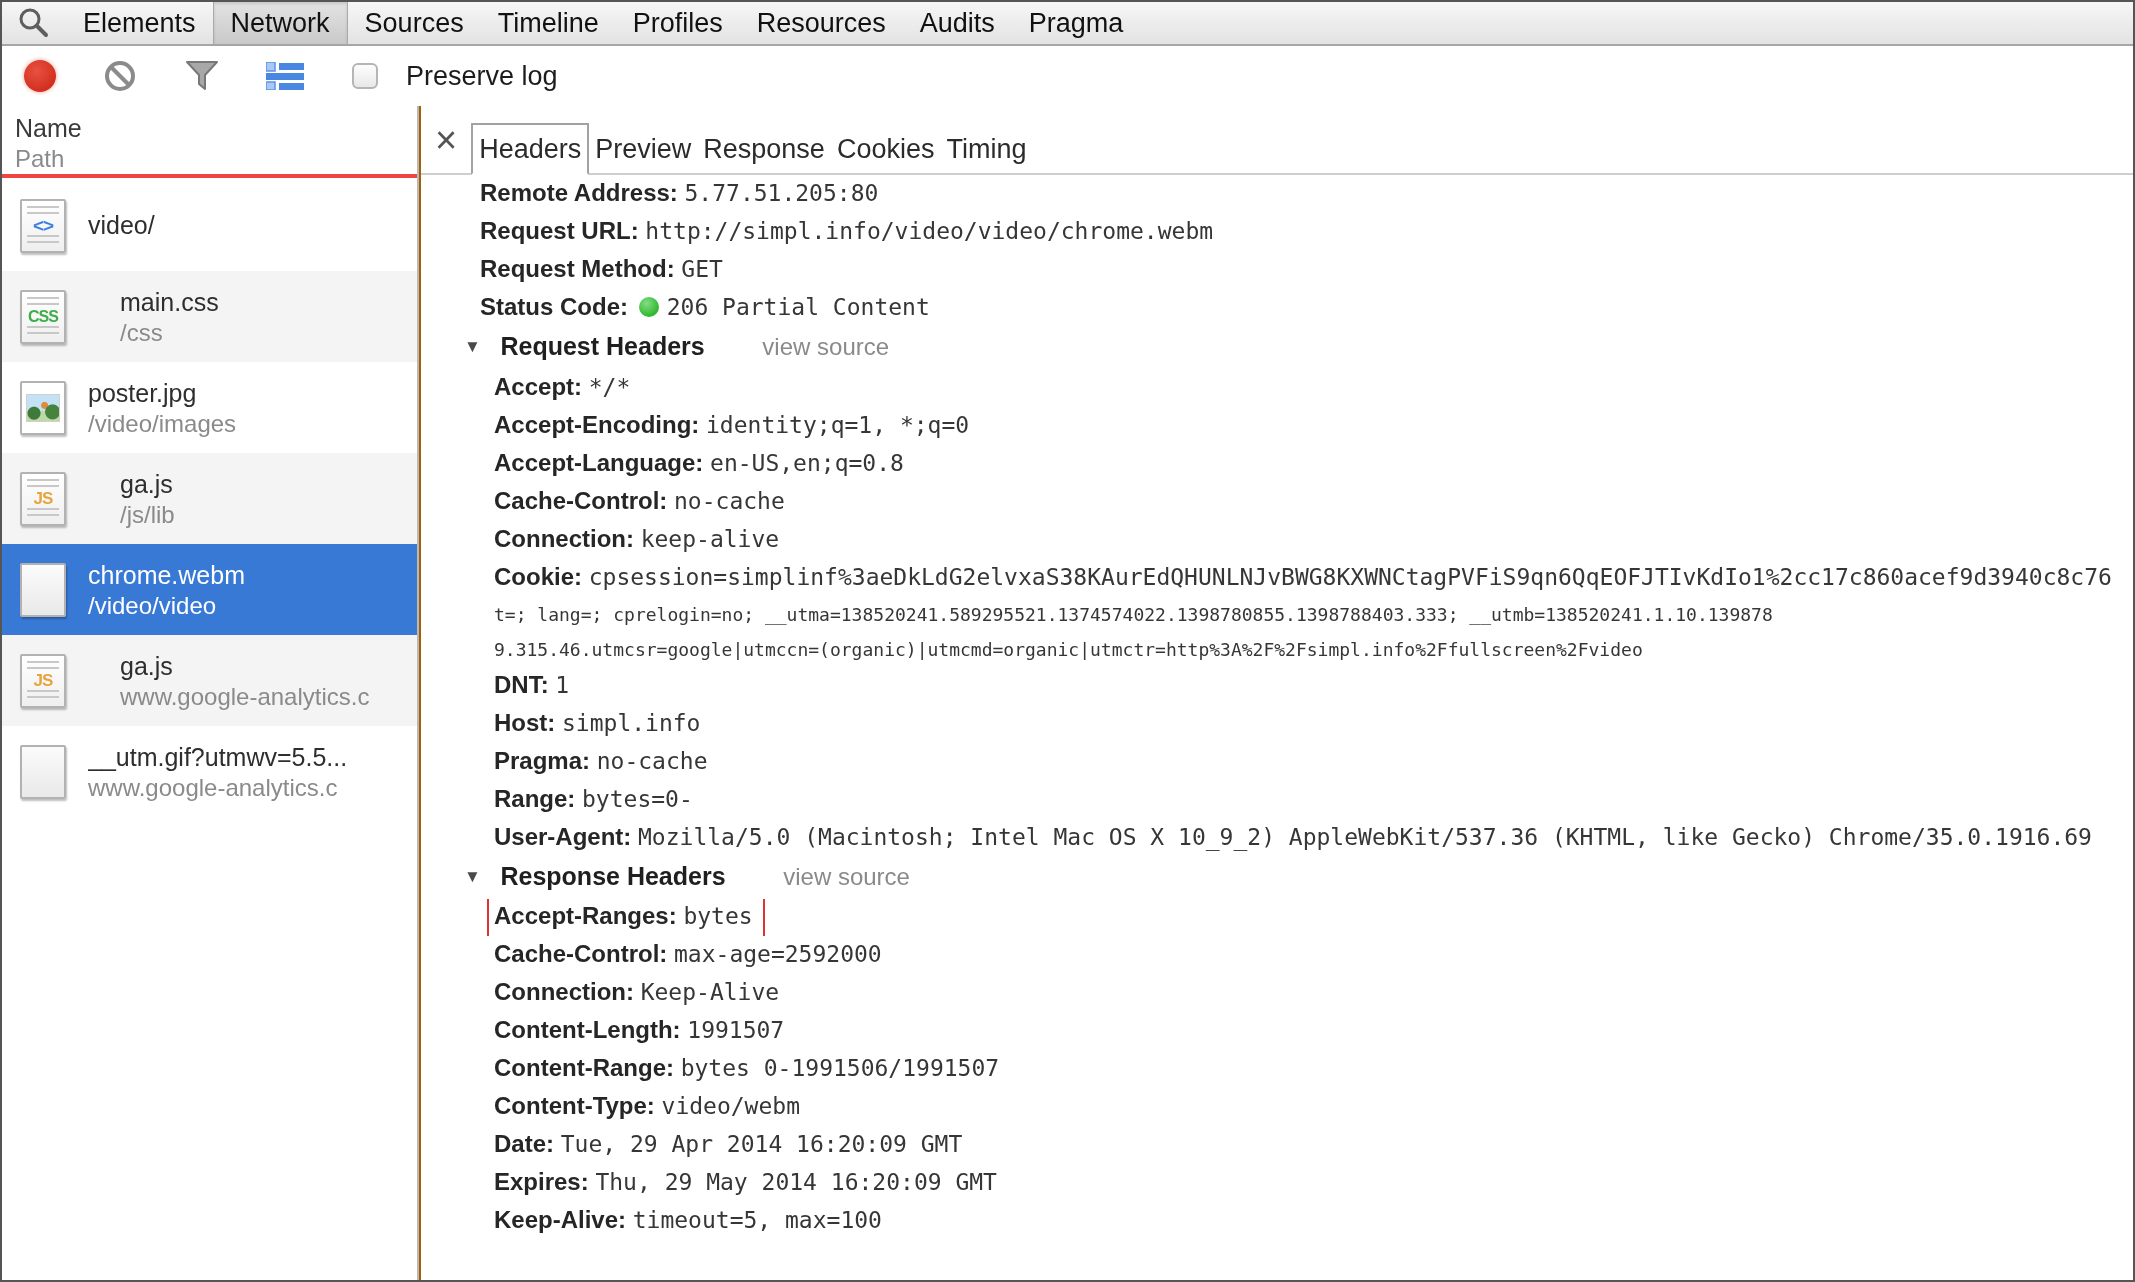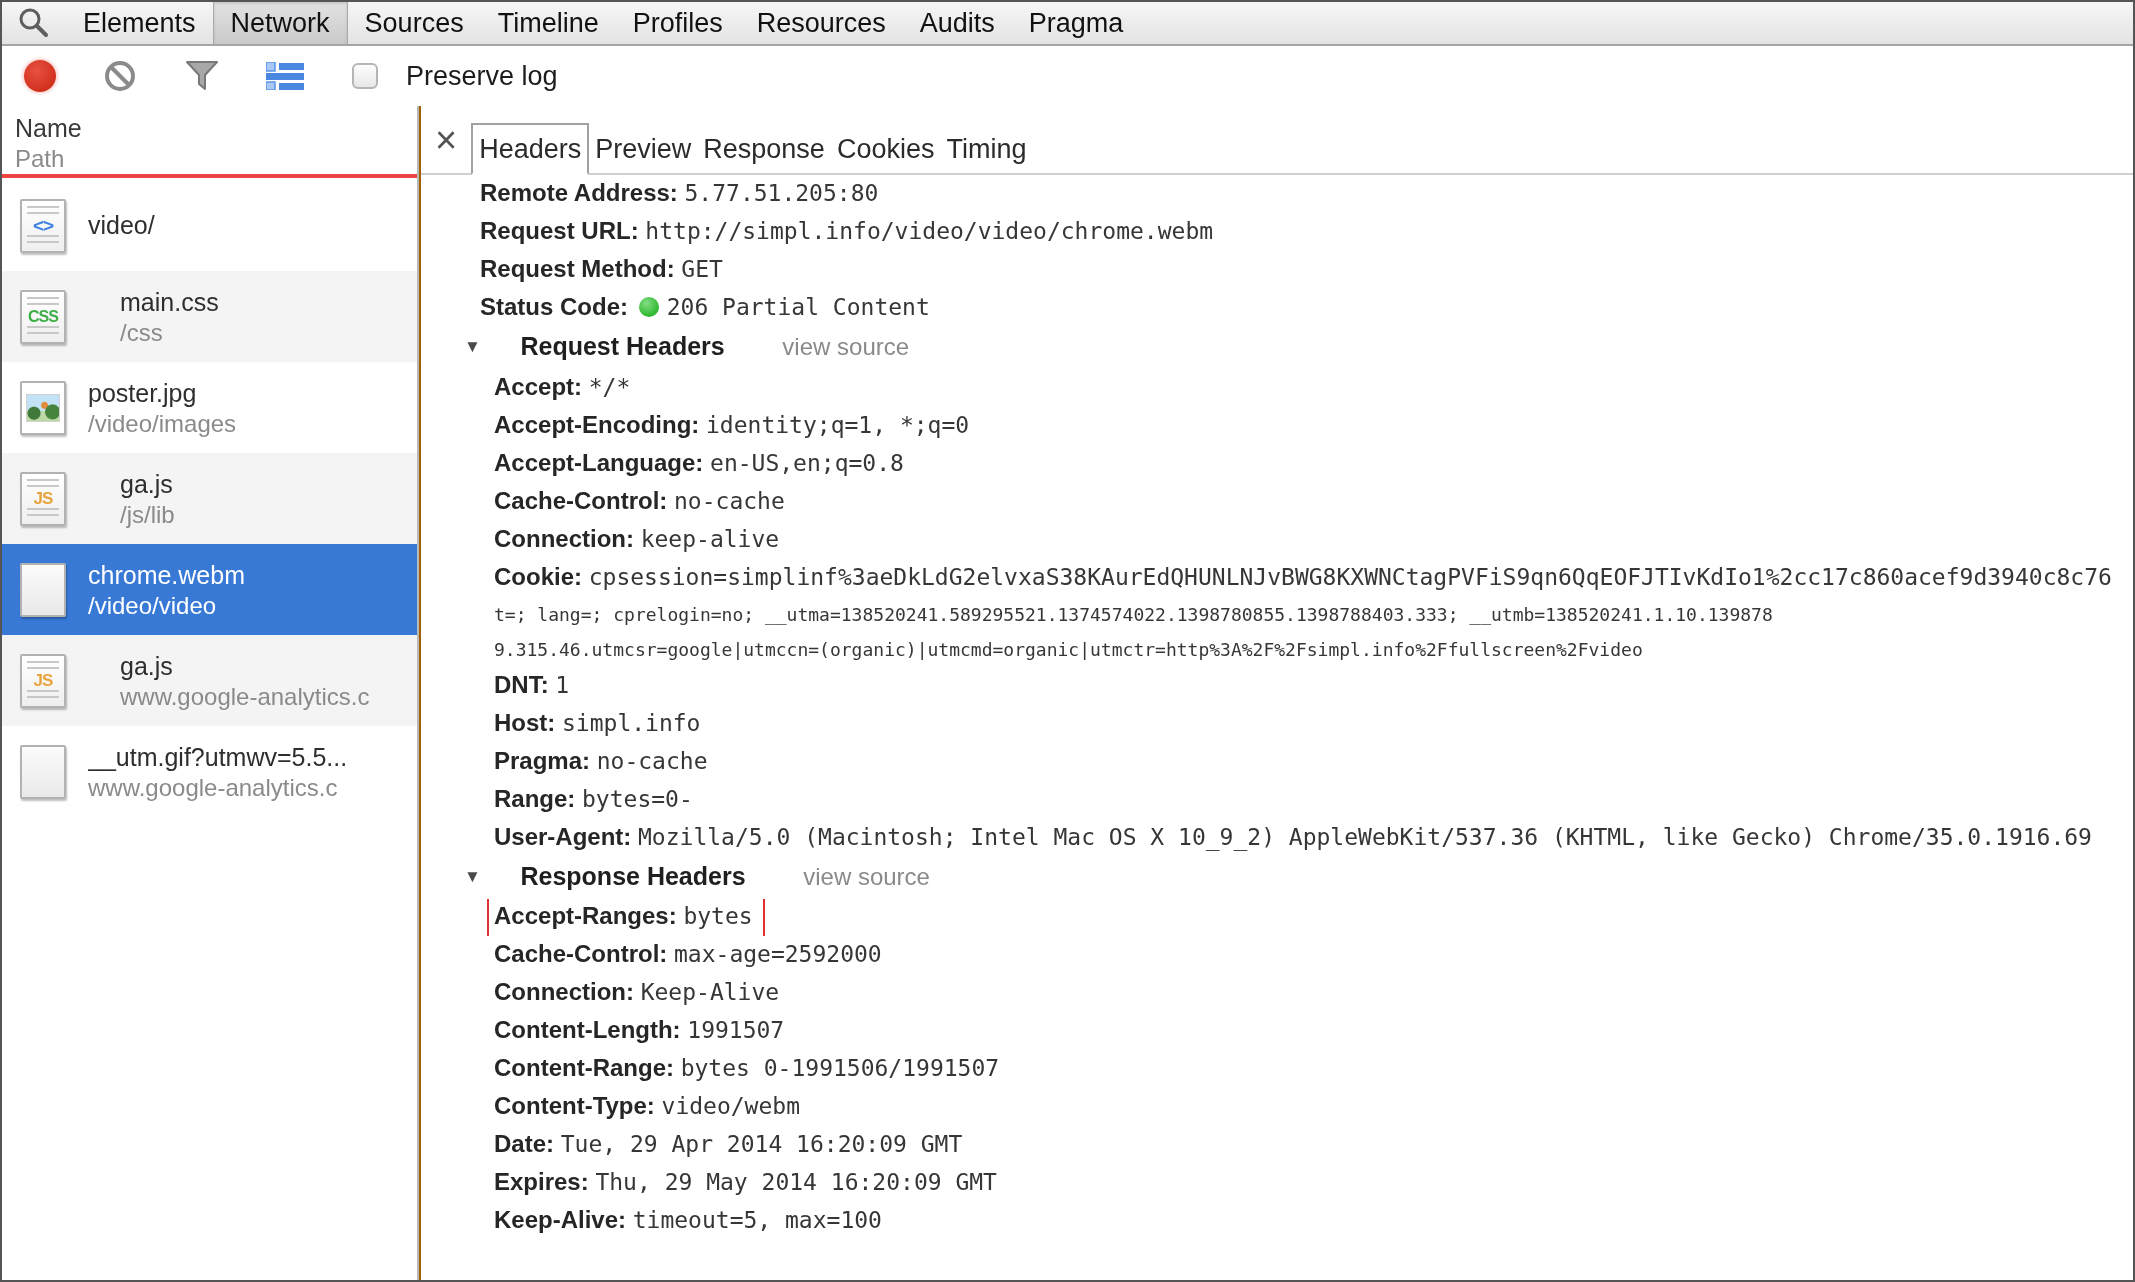--- a/index.html
+++ b/index.html
@@ -69,21 +69,21 @@
   .content { position:absolute; left:419px; top:173px; right:0; bottom:0; background:#fff; overflow:hidden;
     padding-top:0; font-family:"DejaVu Sans Mono", monospace; }
   .hrow { line-height:35px; white-space:nowrap; overflow:hidden; }
   .hrow.lvl1 { padding-left:59px; }
   .hrow.lvl2 { padding-left:73px; }
   .hname { font-family:"Liberation Sans", sans-serif; font-weight:bold; font-size:24px; color:#262626; }
   .hval { font-size:23px; color:#363636; }
   .section-row { padding-left:43px; line-height:38px; white-space:nowrap; }
   .tri { display:inline-block; font-size:17px; color:#4a4a4a; vertical-align:3px; margin-right:10px;
     font-family:"Liberation Sans", sans-serif; }
-  .section-title { font-family:"Liberation Sans", sans-serif; font-weight:bold; font-size:25px; color:#1f1f1f;margin-left:20px; }
+  .section-title { font-family:"Liberation Sans", sans-serif; font-weight:bold; font-size:25px; color:#1f1f1f; }
   .view-source { font-family:"Liberation Sans", sans-serif; font-size:24px; color:#8a8a8a; margin-left:48px; cursor:pointer; }
   .status-dot { display:inline-block; width:20px; height:20px; border-radius:50%; margin:0 8px -2px 4px;
     background:radial-gradient(circle at 38% 32%, #84dd84, #2eb82e 70%); }
   .redbox { display:inline-block; border:2px solid #e33030; padding:2px 10px 3px 5px; margin:-5px 0 -5px -7px; }
   .cookie-cont { padding-left:73px; line-height:35px; white-space:nowrap; overflow:hidden; font-size:18px; color:#363636; }
 
   svg { display:block; }
 </style>
 </head>
 <body>

